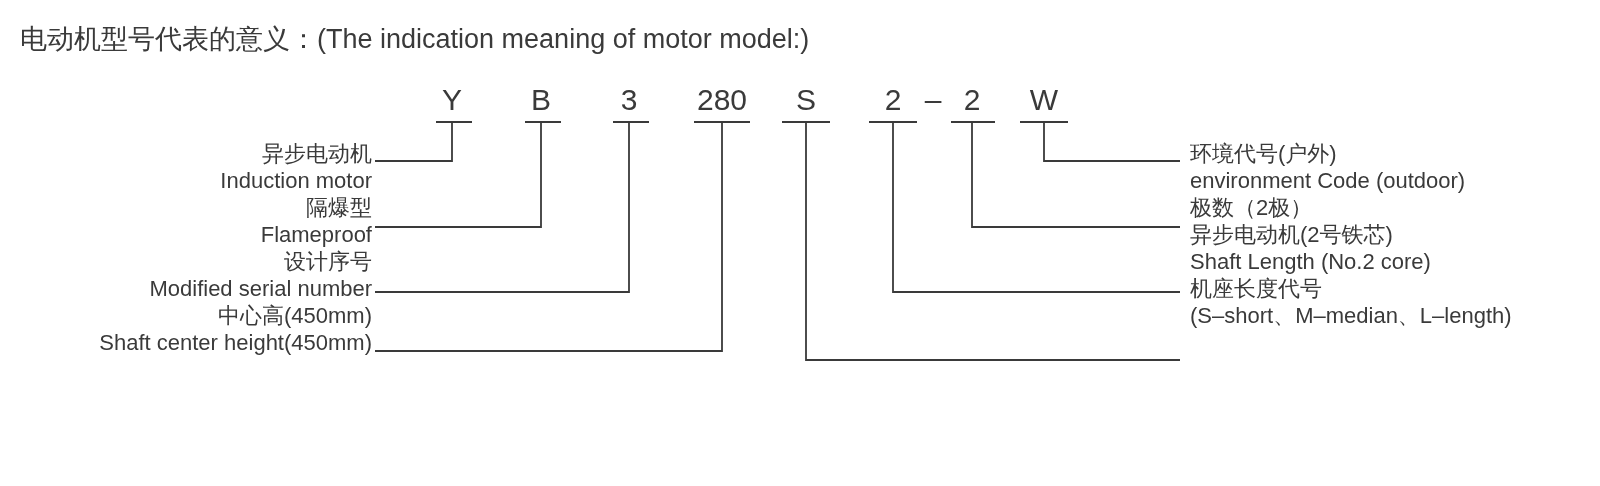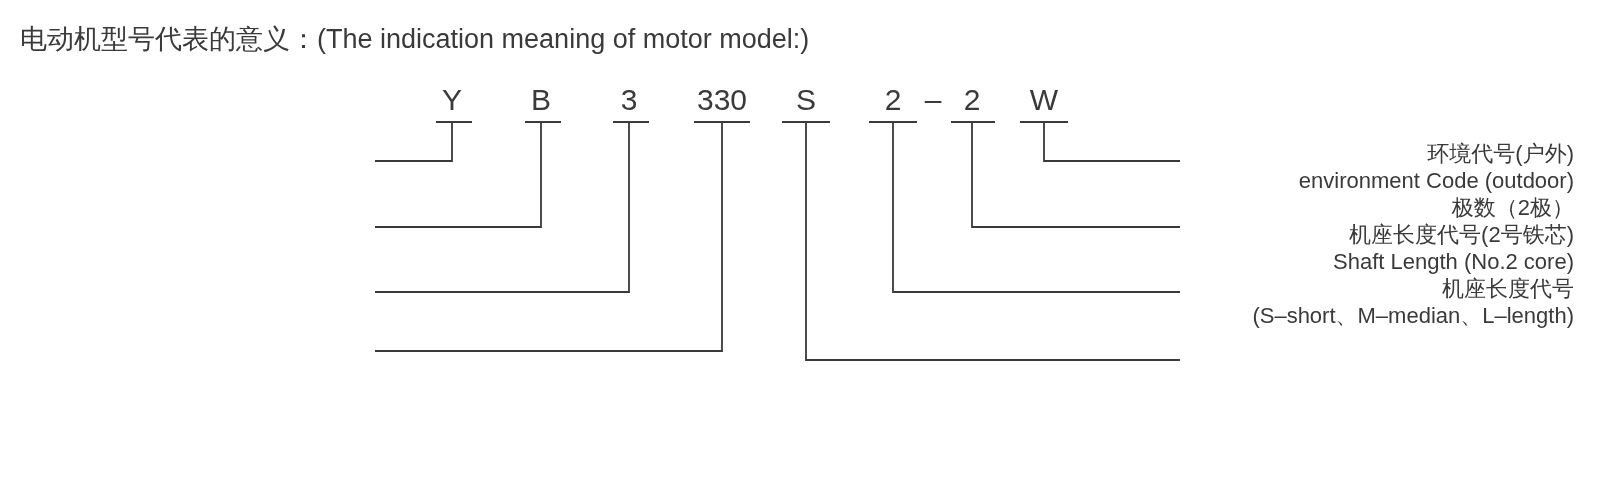--- a/index.html
+++ b/index.html
@@ -88,45 +88,45 @@
     font-size: 22px;
     line-height: 27px;
     height: 27px;
     white-space: pre;
     color: #3a3a3a;
   }
 
   
   #right-labels {
     position: absolute;
-    left: 1164px;
+    left: 1190px;
     top: 140px;
     width: 410px;
-    text-align: right;
+    text-align: left;
   }
   .right-line {
     font-size: 22px;
     line-height: 27px;
     height: 27px;
     white-space: pre;
     color: #3a3a3a;
   }
 </style>
 </head>
 <body>
 
 <div id="page">
 
   <div id="title">电动机型号代表的意义：(The indication meaning of motor model:)</div>
 
   <div id="code-row">
       <div class="code-char" style="left: 432px; width: 40px;">Y</div>
       <div class="code-char" style="left: 521px; width: 40px;">B</div>
       <div class="code-char" style="left: 609px; width: 40px;">3</div>
-      <div class="code-char" style="left: 692px; width: 60px;">330</div>
+      <div class="code-char" style="left: 692px; width: 60px;">280</div>
       <div class="code-char" style="left: 786px; width: 40px;">S</div>
       <div class="code-char" style="left: 873px; width: 40px;">2</div>
       <div class="code-char" style="left: 952px; width: 40px;">2</div>
       <div class="code-char" style="left: 1022px; width: 44px;">W</div>
       <div class="code-dash" style="left: 921px; width: 24px;">–</div>
     </div>
 
   <svg id="leaders" viewBox="0 0 1600 486" width="1600" height="486">
       <line x1="436" y1="122" x2="472" y2="122"></line>
       <line x1="525" y1="122" x2="561" y2="122"></line>
@@ -139,24 +139,34 @@
       <polyline points="452,122 452,161 375,161"></polyline>
       <polyline points="541,122 541,227 375,227"></polyline>
       <polyline points="629,122 629,292 375,292"></polyline>
       <polyline points="722,122 722,351 375,351"></polyline>
       <polyline points="806,122 806,360 1180,360"></polyline>
       <polyline points="893,122 893,292 1180,292"></polyline>
       <polyline points="972,122 972,227 1180,227"></polyline>
       <polyline points="1044,122 1044,161 1180,161"></polyline>
     </svg>
 
+  <div id="left-labels">
+      <div class="left-line">异步电动机</div>
+      <div class="left-line">Induction motor</div>
+      <div class="left-line">隔爆型</div>
+      <div class="left-line">Flameproof</div>
+      <div class="left-line">设计序号</div>
+      <div class="left-line">Modified serial number</div>
+      <div class="left-line">中心高(450mm)</div>
+      <div class="left-line">Shaft center height(450mm)</div>
+    </div>
 
   <div id="right-labels">
       <div class="right-line">环境代号(户外)</div>
       <div class="right-line">environment Code (outdoor)</div>
       <div class="right-line">极数（2极）</div>
-      <div class="right-line">机座长度代号(2号铁芯)</div>
+      <div class="right-line">异步电动机(2号铁芯)</div>
       <div class="right-line">Shaft Length (No.2 core)</div>
       <div class="right-line">机座长度代号</div>
       <div class="right-line">(S–short、M–median、L–length)</div>
     </div>
 
 </div>
 
 </body></html>

